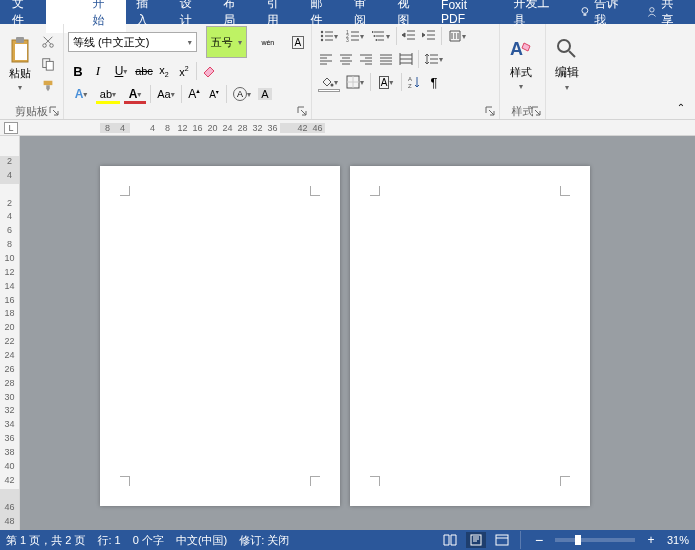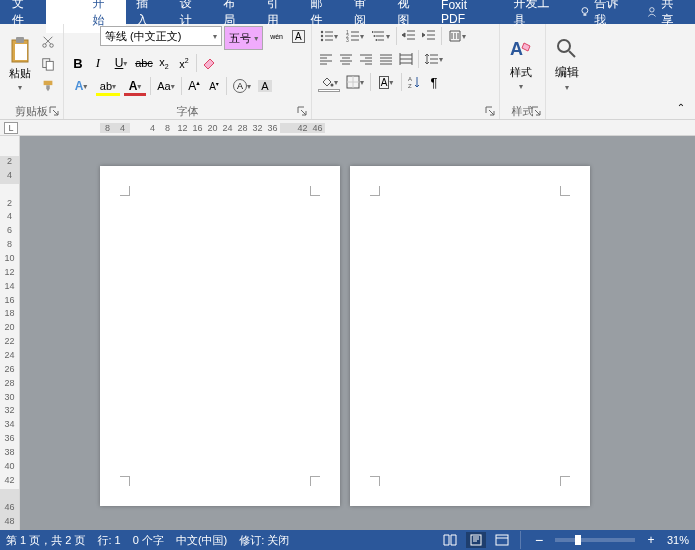--- a/index.html
+++ b/index.html
@@ -9,23 +9,23 @@
 .menu-item.active { background: #fff; color: #2b579a; padding-left: 47px; }
 .tell-me, .share { display: flex; align-items: center; gap: 4px; padding: 0 8px; font-size: 12px; }
 .tell-me svg, .share svg { width: 12px; height: 12px; }
 .ribbon { height: 96px; background: #f3f3f3; border-bottom: 1px solid #d4d4d4; display: flex; }
 .ribbon-group { border-right: 1px solid #e0e0e0; display: flex; flex-direction: column; position: relative; }
 .ribbon-body { flex: 1; display: flex; padding: 2px 4px; gap: 2px; }
 .ribbon-label { height: 16px; text-align: center; font-size: 11px; color: #666; border-top: 1px solid transparent; position: relative; }
 .ribbon-launcher { position: absolute; right: 2px; bottom: 1px; width: 12px; height: 12px; cursor: pointer; }
 .btn-col { display: flex; flex-direction: column; align-items: center; justify-content: center; gap: 2px; padding: 2px 4px; cursor: pointer; }
 .btn-small { width: 20px; height: 20px; display: flex; align-items: center; justify-content: center; cursor: pointer; }
-.font-row { display: flex; gap: 2px; margin-left: 32px; }
+.font-row { display: flex; align-items: center; gap: 9px; }
 .font-name { width: 140px; height: 20px; border: 1px solid #ababab; background: #fff; font-size: 11px; padding: 0 4px; display: flex; align-items: center; justify-content: space-between; }
-.font-size { width: 44px; height: 24px; border: 1px solid #ababab; background: #f0abfc; font-size: 11px; padding: 0 4px; display: flex; align-items: center; justify-content: space-between; }
+.font-size { width: 44px; height: 32px; border: 1px solid #ababab; background: #bef264; font-size: 11px; padding: 0 4px; display: flex; align-items: center; justify-content: space-between; }
 .dd-arrow { font-size: 8px; color: #666; }
 .icon-row { display: flex; gap: 0px; align-items: center; }
 .sep { width: 1px; height: 18px; background: #d4d4d4; margin: 0 2px; }
 .ruler-h { height: 16px; background: #f3f3f3; border-bottom: 1px solid #d4d4d4; display: flex; align-items: center; font-size: 9px; color: #666; position: relative; }
 .ruler-h-inner { position: absolute; left: 100px; display: flex; }
 .ruler-tick { width: 15px; text-align: center; }
 .ruler-tick.gray { background: #ddd; }
 .tab-L { position: absolute; left: 4px; top: 2px; width: 14px; height: 12px; border: 1px solid #999; background: #fff; font-size: 9px; text-align: center; }
 .workspace { display: flex; height: 394px; }
 .ruler-v { width: 20px; background: #f3f3f3; border-right: 1px solid #d4d4d4; font-size: 9px; color: #666; display: flex; flex-direction: column; align-items: center; padding-top: 20px; }
@@ -199,21 +199,20 @@
         <div class="sep"></div>
         <div class="btn-small" style="width:26px">
             <span style="border:1px solid #666;border-radius:50%;width:14px;height:14px;display:inline-flex;align-items:center;justify-content:center;font-size:9px">A</span>
             <span class="dd-arrow">▾</span>
           </div>
         <div class="btn-small">
             <span style="background:#ddd;padding:0 3px;font-size:11px">A</span>
           </div>
       </div>
     </div>
-    <div class="ribbon-label">字体</div>
     <div class="ribbon-launcher">
         <svg width="10" height="10" viewBox="0 0 10 10">
           <path d="M1 1 h6 M1 1 v6 M4 4 l5 5 M9 5 v4 h-4" stroke="#666" fill="none"></path>
         </svg>
       </div>
   </div>
 
   <div class="ribbon-group" style="width:188px">
     <div class="ribbon-body" style="flex-direction:column;gap:3px">
       <div class="icon-row">

